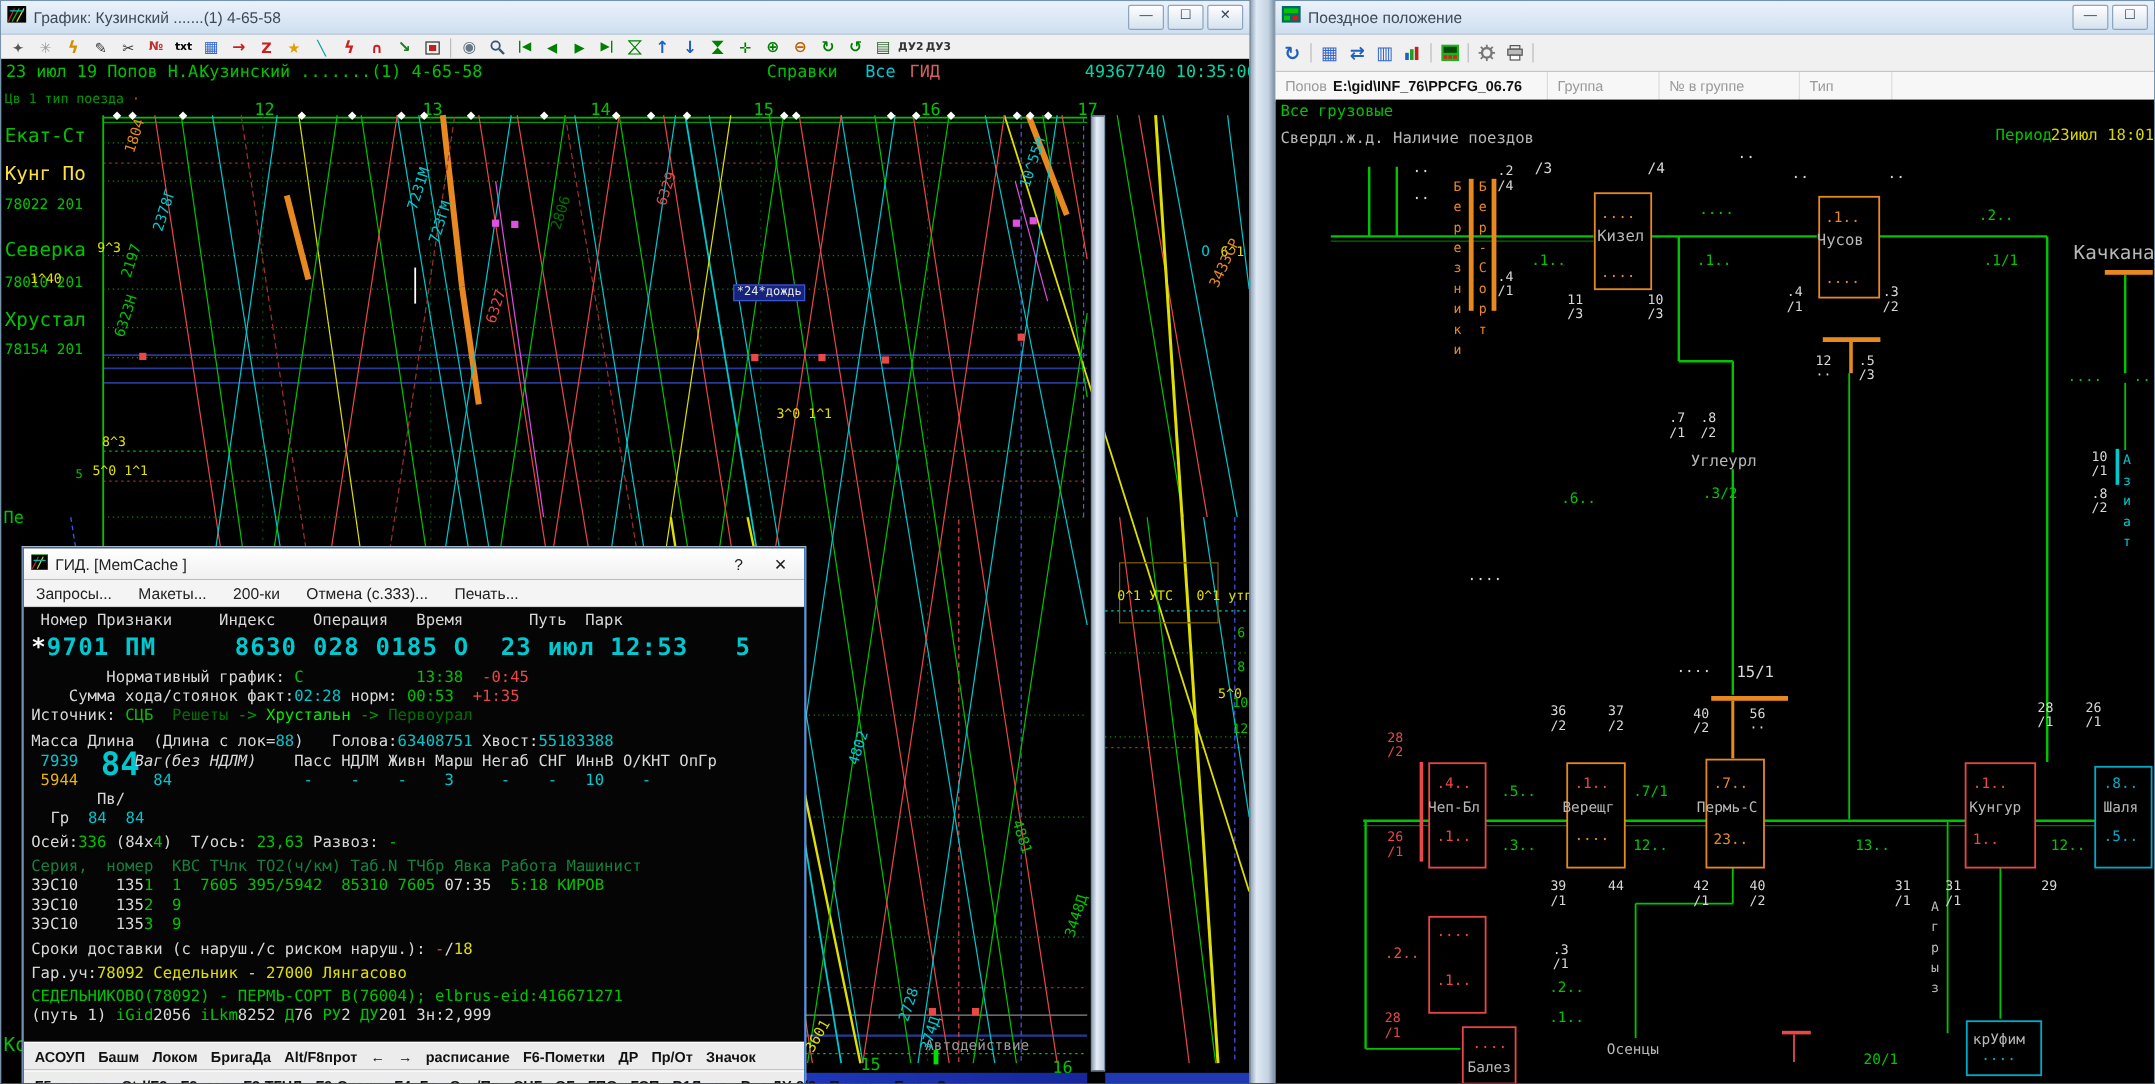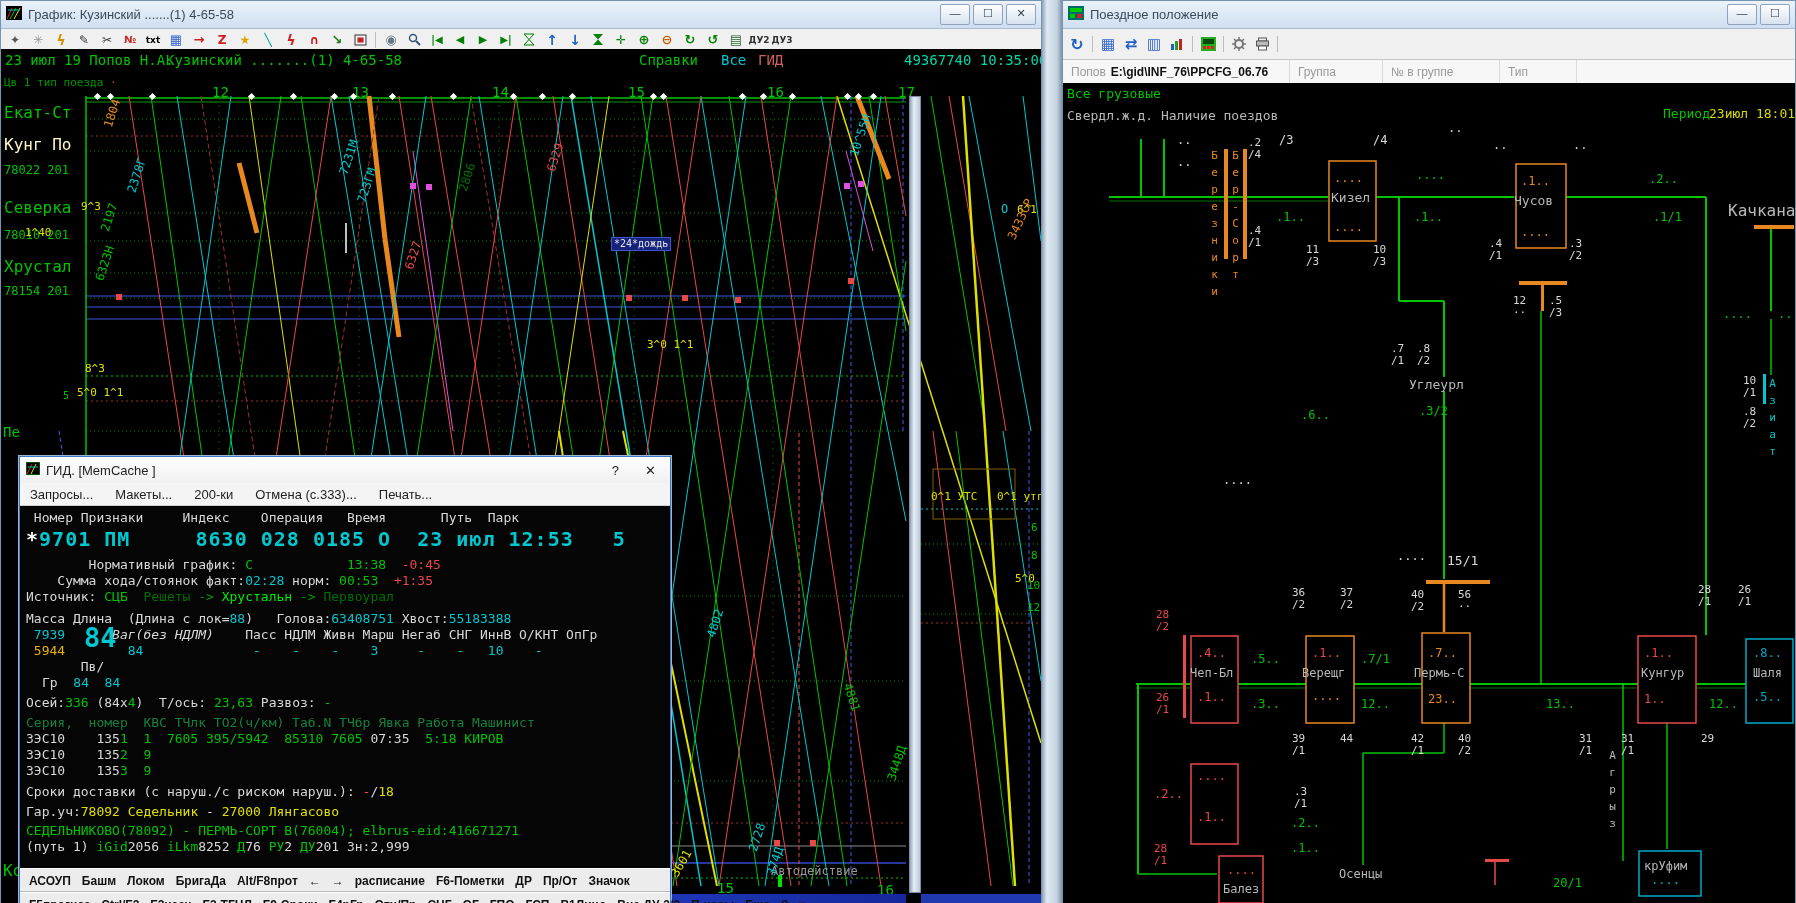--- a/index.html
+++ b/index.html
@@ -287,21 +287,21 @@
           <line x1="1002" y1="382" x2="1040" y2="632" stroke="#00c8d0" stroke-width="1"></line>
           <line x1="930" y1="47" x2="985" y2="382" stroke="#00c400" stroke-width="1"></line>
           <line x1="955" y1="382" x2="1012" y2="837" stroke="#00c400" stroke-width="1"></line>
           <line x1="962" y1="47" x2="1014" y2="837" stroke="#e0e000" stroke-width="2.5"></line>
           <line x1="1022" y1="47" x2="1040" y2="192" stroke="#00c8d0" stroke-width="1"></line>
           <line x1="345" y1="174" x2="345" y2="204" stroke="#ffffff" stroke-width="1.5"></line>
           <rect x="932" y="420" width="82" height="50" fill="none" stroke="#806000" stroke-width="1"></rect>
         </svg>
       <div id="litems" style="position:absolute;left:0;top:0;width:1040px;height:854px;">
           <div class="t" style="left: 3px; top: 56px; color: rgb(0, 196, 0); font-size: 16px;">Екат-Ст</div>
-          <div class="t" style="left: 3px; top: 88px; color: #fef9c3; font-size: 16px;">Кунг По</div>
+          <div class="t" style="left: 3px; top: 88px; color: #fde047; font-size: 16px;">Кунг По</div>
           <div class="t" style="left: 3px; top: 115px; color: rgb(0, 196, 0); font-size: 12px;">78022 201</div>
           <div class="t" style="left: 3px; top: 151px; color: rgb(0, 196, 0); font-size: 16px;">Северка</div>
           <div class="t" style="left: 3px; top: 180px; color: rgb(0, 196, 0); font-size: 12px;">78010 201</div>
           <div class="t" style="left: 3px; top: 210px; color: rgb(0, 196, 0); font-size: 16px;">Хрустал</div>
           <div class="t" style="left: 3px; top: 236px; color: rgb(0, 196, 0); font-size: 12px;">78154 201</div>
           <div class="t" style="left: 2px; top: 376px; color: rgb(0, 196, 0); font-size: 14px;">Пе</div>
           <div class="t" style="left: 2px; top: 814px; color: rgb(0, 196, 0); font-size: 16px;">Коуровк</div>
           <div class="t" style="left: 80px; top: 152px; color: rgb(224, 224, 0); font-size: 11px;">9^3</div>
           <div class="t" style="left: 24px; top: 178px; color: rgb(224, 224, 0); font-size: 11px;">1^40</div>
           <div class="t" style="left: 84px; top: 314px; color: rgb(224, 224, 0); font-size: 11px;">8^3</div>

